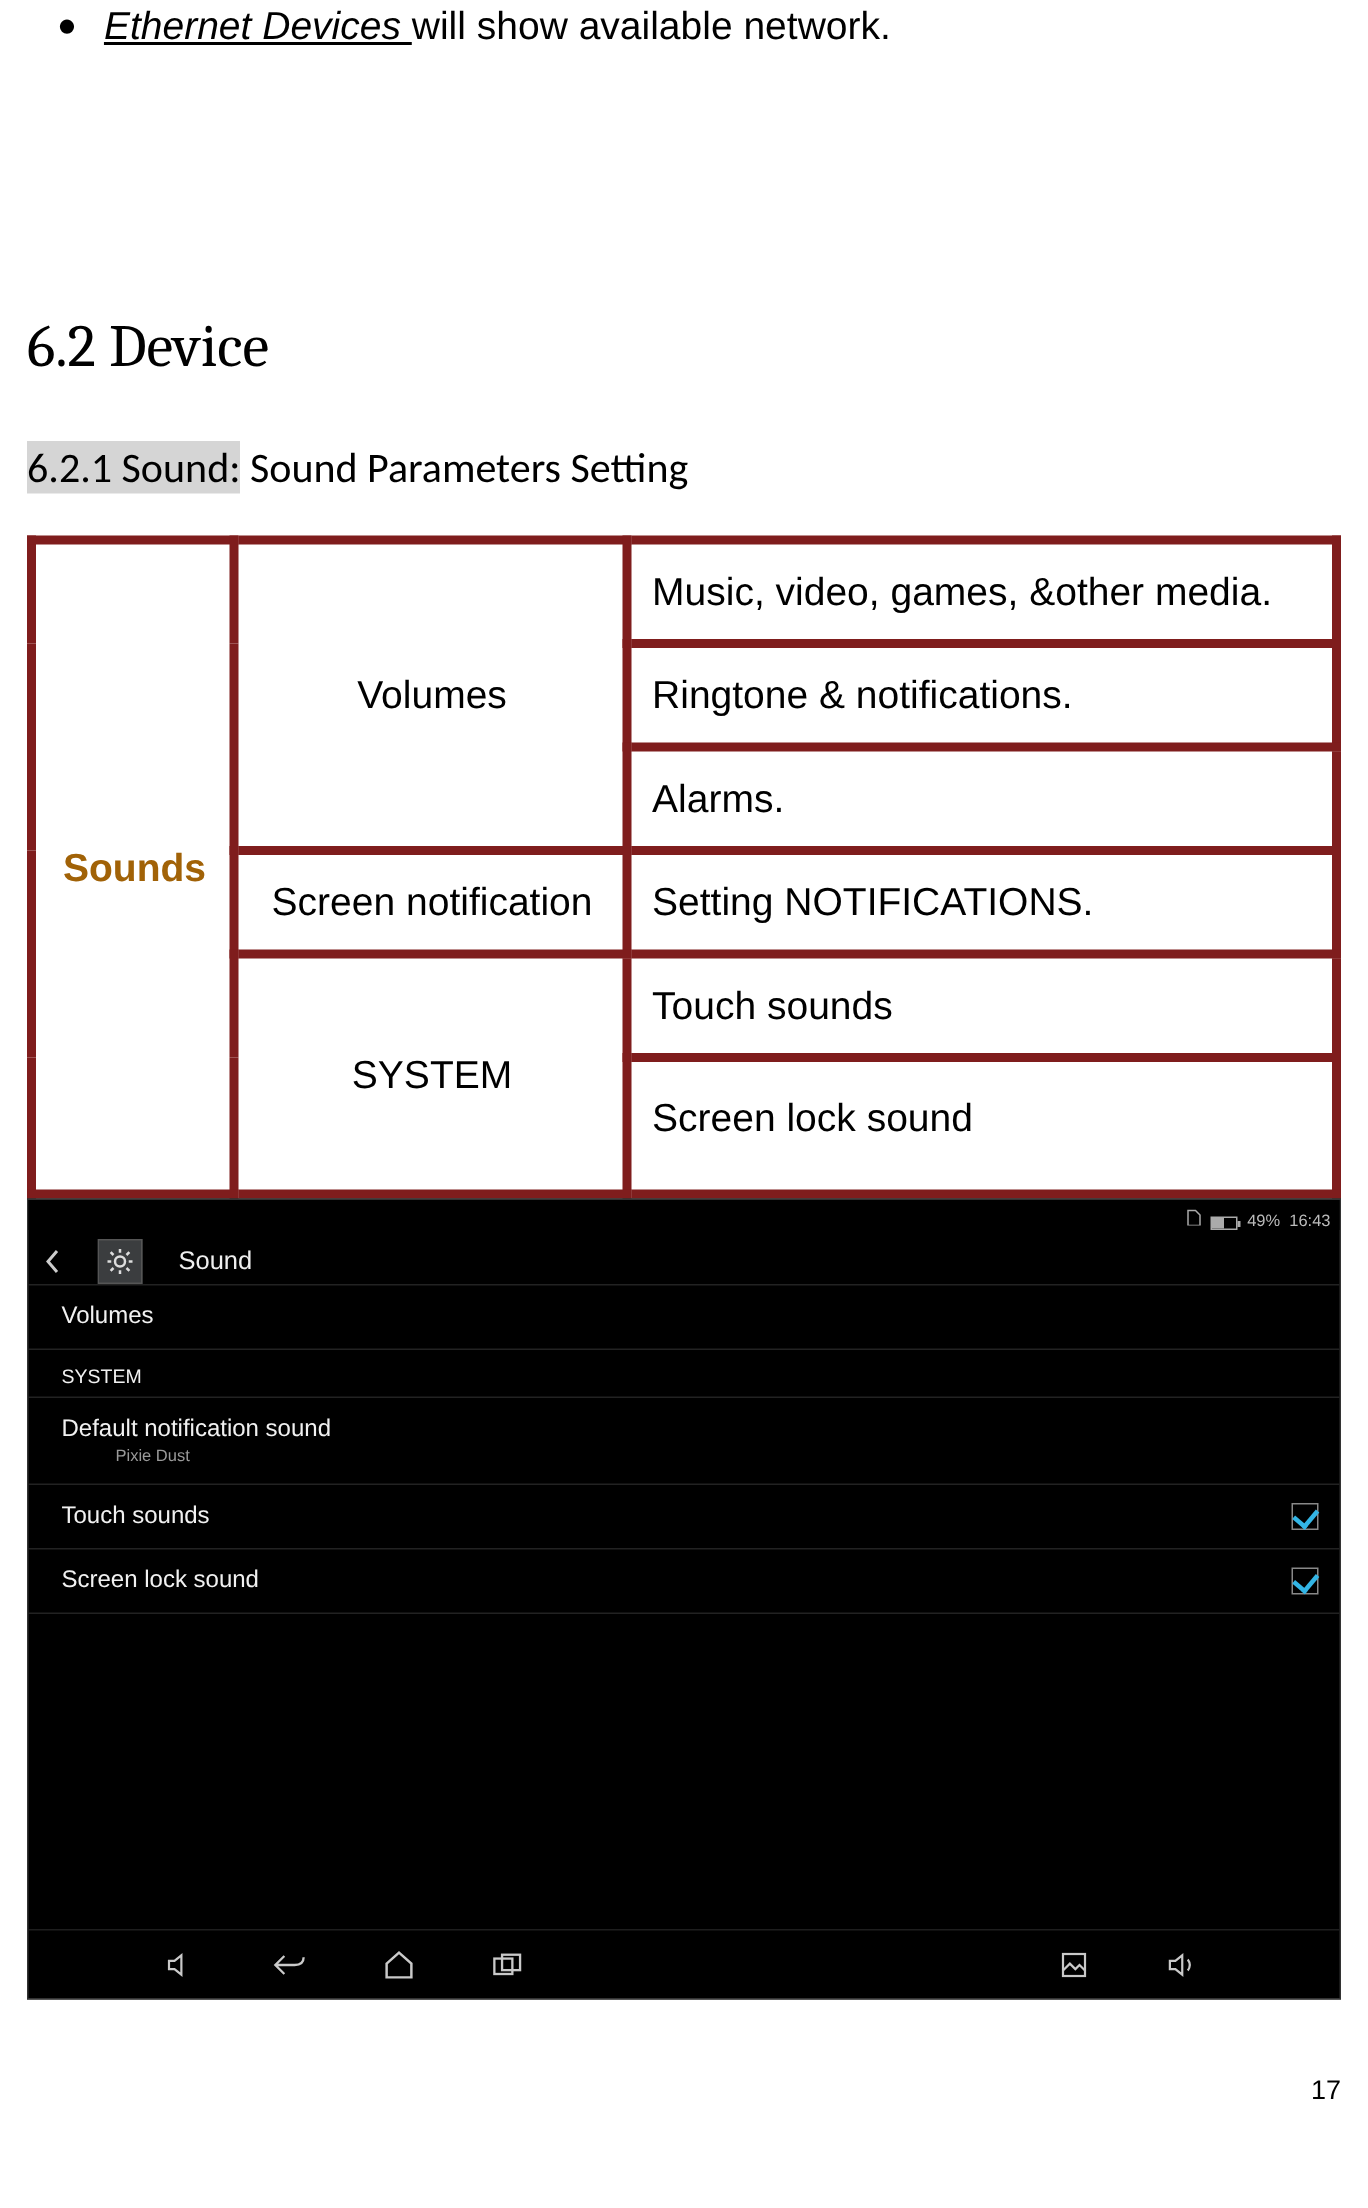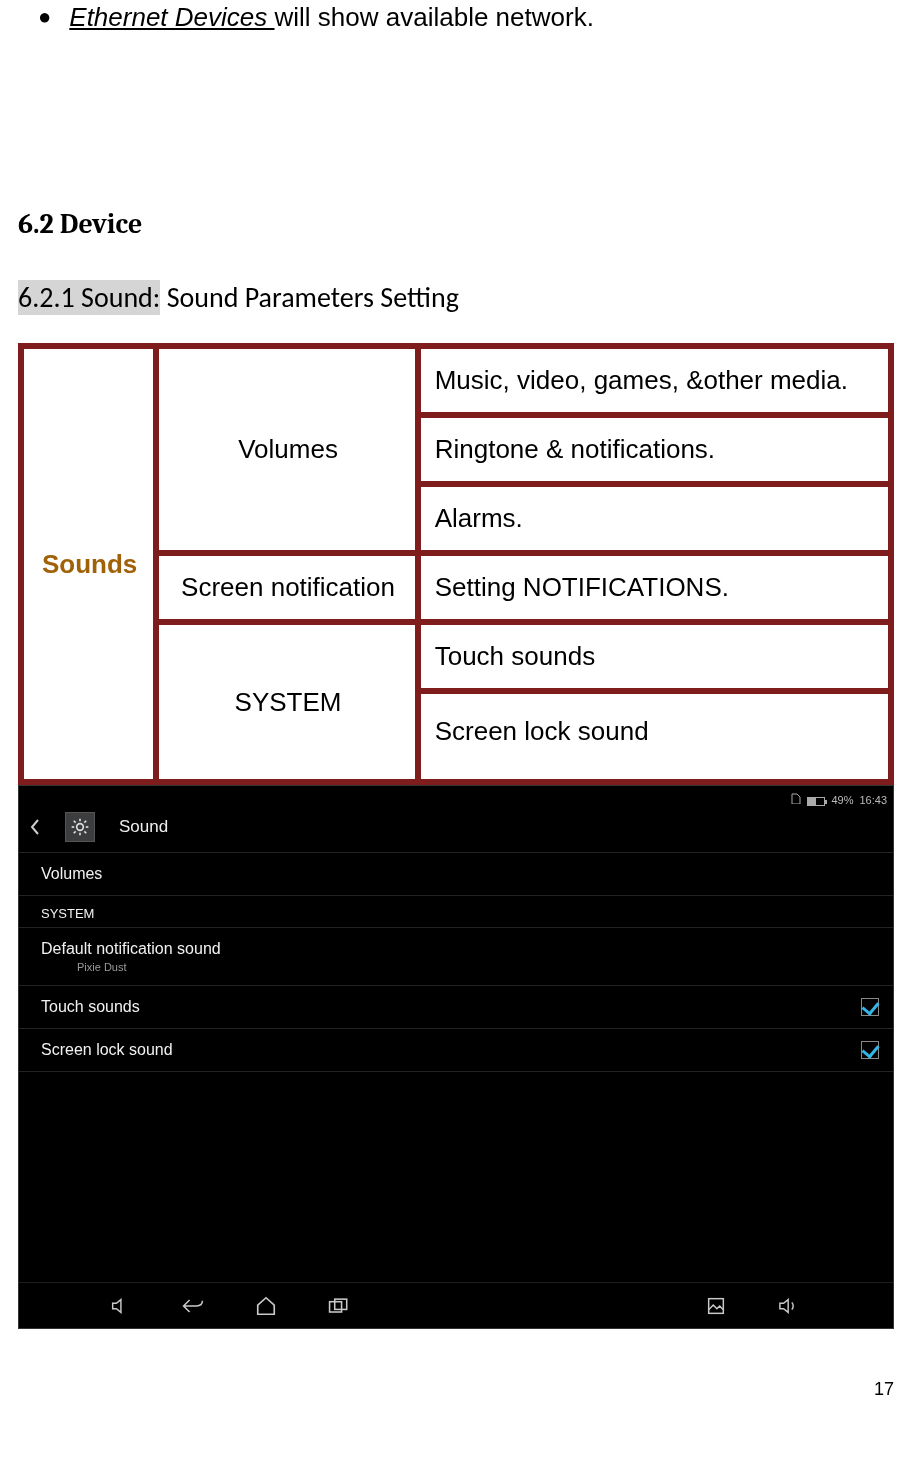--- a/index.html
+++ b/index.html
@@ -14,22 +14,22 @@
       align-items: flex-start;
       gap: 18px;
       padding: 2px 0 0 20px;
       font-size: 26px;
     }
     .bullet { font-size: 22px; line-height: 30px; }
     .bullet-text { font-size: 26px; text-align: center; }
     .bullet-link { text-decoration: underline; font-style: italic; }
     .h-device {
       font-family: Cambria, Georgia, serif;
-      font-weight: bold;
-      font-size: 28px;
+      font-weight: normal;
+      font-size: 40px;
       margin-top: 175px;
       margin-bottom: 40px;
     }
     .h-sound {
       font-family: Calibri, Arial, sans-serif;
       font-weight: normal;
       font-size: 28px;
       margin-bottom: 28px;
     }
     .h-sound .num-hi { background: #d5d5d5; }
@@ -76,21 +76,21 @@
       width:2px; height:4px; background:#aaa;
     }
     .batt-icon::before {
       content:""; position:absolute; left:0; top:0;
       width:49%; height:100%; background:#aaa;
     }
     .title-bar {
       display: flex;
       align-items: center;
       gap: 24px;
-      padding: 6px 10px 10px 10px;
+      padding: 6px 10px 0 10px;
       border-bottom: 1px solid #222;
     }
     .back-icon svg { display:block; }
     .gear-badge {
       width: 30px; height: 30px;
       display: flex; align-items: center; justify-content: center;
       background: #3b3d3f;
       box-shadow: inset 0 0 0 1px #555;
     }
     .gear-badge svg { display:block; }

